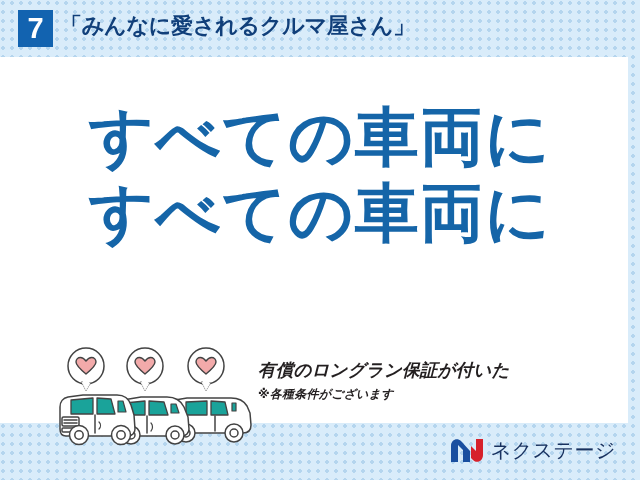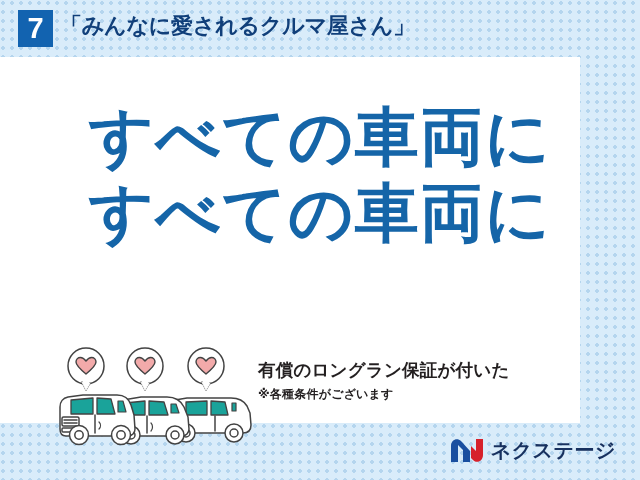--- a/index.html
+++ b/index.html
@@ -61,21 +61,21 @@
     font-size: 17px;
     font-weight: bold;
     letter-spacing: -0.2px;
     margin-left: 1px;
   }
 
   
   #panel {
     position: absolute;
     left: 0; top: 57px;
-    width: 580px;
+    width: 628px;
     height: 366px;
     background: #ffffff;
   }
 
   
   #headline {
     position: absolute;
     left: 0; top: 45px;
     width: 640px;
     text-align: center;
@@ -106,20 +106,21 @@
     left: 55px; top: 58px;
     width: 200px; height: 106px;
   }
   #cars-group svg { display: block; }
 
   
   #desc {
     position: absolute;
     left: 258px; top: 68px;
     color: #231f20;
+    font-style: italic;
   }
   .desc-line {
     display: block;
     font-size: 17.5px;
     font-weight: bold;
     line-height: 1.58;
     letter-spacing: 0.2px;
     white-space: nowrap;
   }
   .desc-note {
@@ -139,21 +140,21 @@
     right: 24px;
     top: 13px;
     display: flex;
     align-items: center;
     height: 28px;
   }
   #logo-mark { display: block; }
   #logo-text {
     margin-left: 7px;
     font-size: 20px;
-    font-weight: bold;
+    font-weight: normal;
     color: #18315f;
     letter-spacing: 0.5px;
     line-height: 1;
   }
 </style>
 </head>
 <body>
 
 <div id="page">
 

